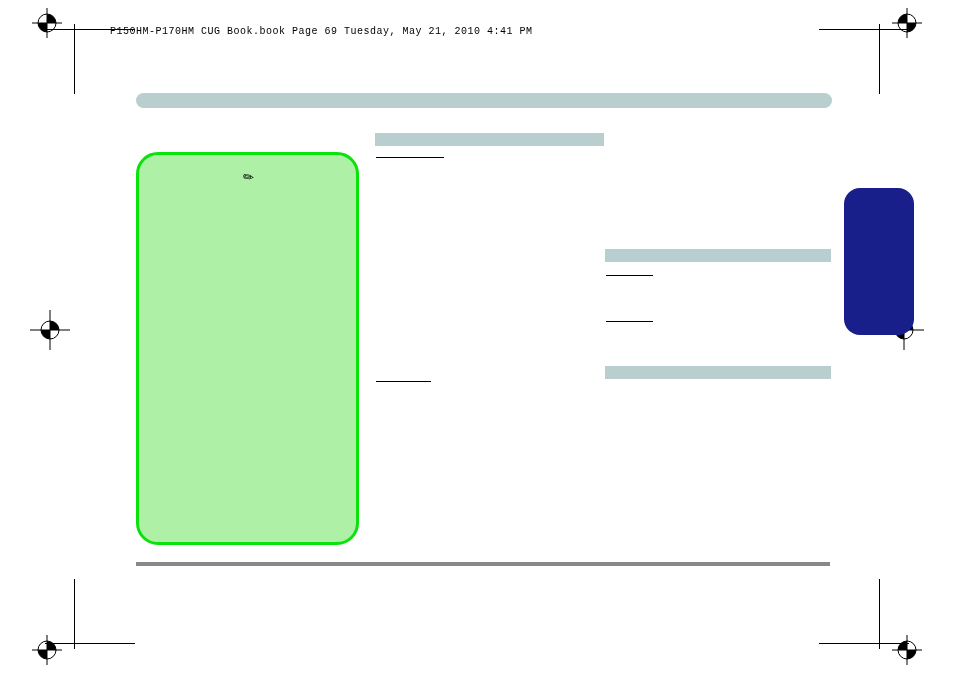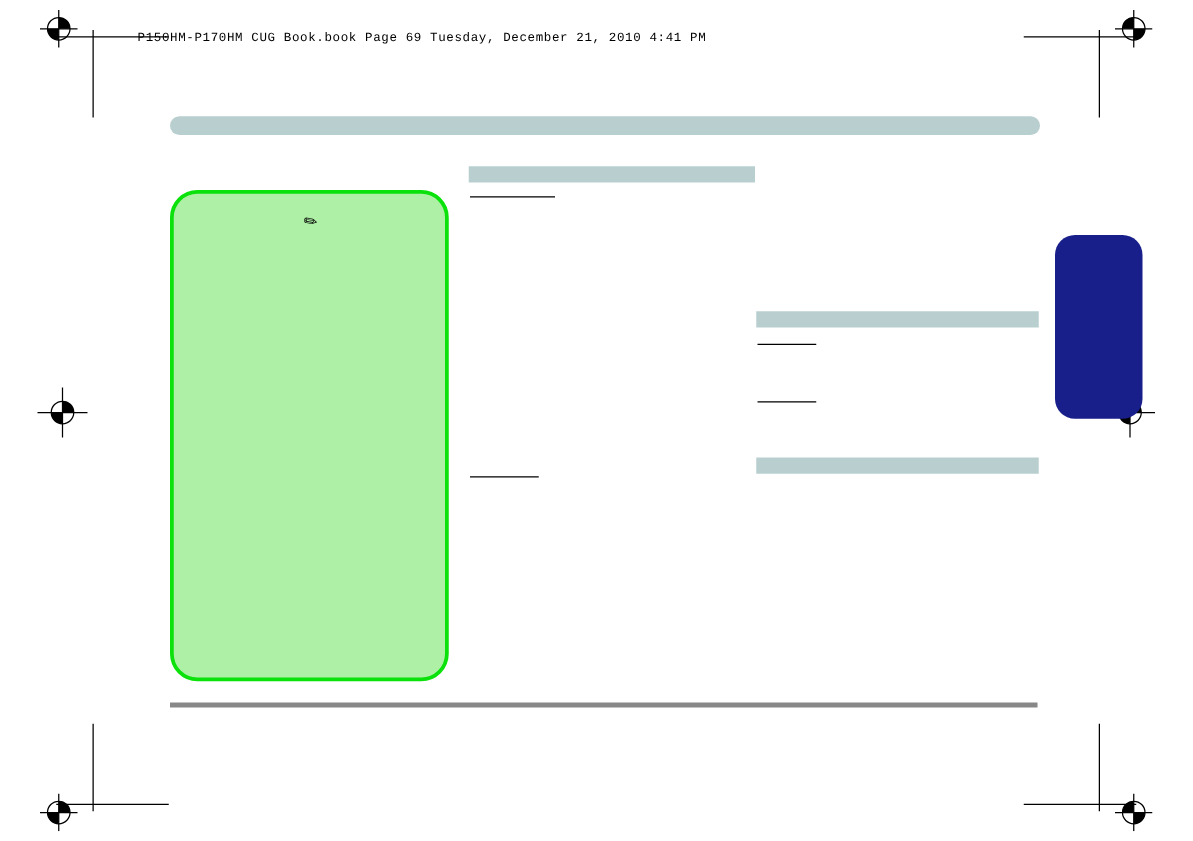--- a/index.html
+++ b/index.html
@@ -186,21 +186,21 @@
 
   <div class="frame-line fl-top"></div>
   <div class="frame-line fl-top2"></div>
   <div class="frame-line fl-bot"></div>
   <div class="frame-line fl-bot2"></div>
   <div class="frame-line fl-left"></div>
   <div class="frame-line fl-left2"></div>
   <div class="frame-line fl-right"></div>
   <div class="frame-line fl-right2"></div>
 
-  <div class="header-text">P150HM-P170HM CUG Book.book  Page 69  Tuesday, December 21, 2010  4:41 PM</div>
+  <div class="header-text">P150HM-P170HM CUG Book.book  Page 69  Tuesday, May 21, 2010  4:41 PM</div>
 
   <div class="top-banner"></div>
 
   <div class="side-tab"></div>
 
   <div class="green-box">
     <span class="pencil-icon">✎</span>
   </div>
 
   <div class="gray-bar gb1"></div>

